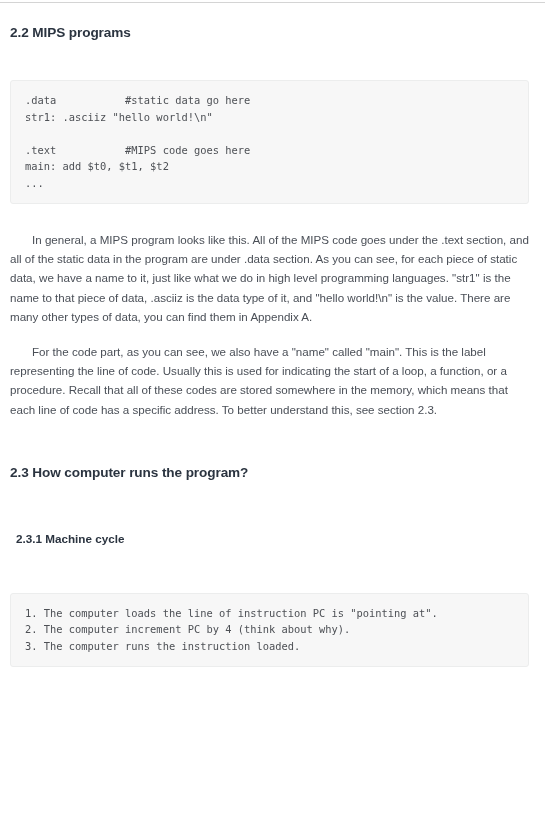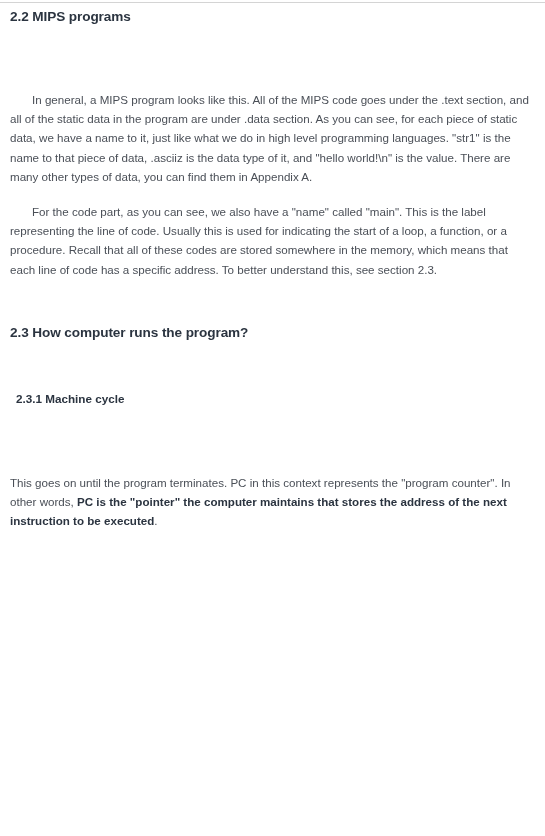--- a/index.html
+++ b/index.html
@@ -13,21 +13,21 @@
     overflow: hidden;
     font-family: "Liberation Sans", sans-serif;
     color: #4a4f57;
     -webkit-font-smoothing: antialiased;
   }
   .page {
     position: relative;
     width: 545px;
     height: 836px;
     box-sizing: border-box;
-    padding: 0 16px 0 10px;
+    padding: 16px 16px 0 10px;
   }
   .top-rule {
     position: absolute;
     left: 0;
     top: 2px;
     width: 545px;
     height: 1px;
     background: #d4d4d4;
   }
   .content {
@@ -97,20 +97,26 @@
 
   <div class="content">
 
     <h3 class="doc-h3">2.2 MIPS programs</h3>
 
     <div class="sp-17"></div>
 
 
     <div class="sp-21"></div>
 
+    <pre class="code-block">.data           #static data go here
+str1: .asciiz "hello world!\n"
+
+.text           #MIPS code goes here
+main: add $t0, $t1, $t2
+...</pre>
 
     <div class="sp-26"></div>
 
     <p class="doc-p indent">In general, a MIPS program looks like this. All of the MIPS code goes under the .text section, and all of the static data in the program are under .data section. As you can see, for each piece of static data, we have a name to it, just like what we do in high level programming languages. "str1" is the name to that piece of data, .asciiz is the data type of it, and "hello world!\n" is the value. There are many other types of data, you can find them in Appendix A.</p>
 
     <div class="sp-16"></div>
 
     <p class="doc-p indent">For the code part, as you can see, we also have a "name" called "main". This is the label representing the line of code. Usually this is used for indicating the start of a loop, a function, or a procedure. Recall that all of these codes are stored somewhere in the memory, which means that each line of code has a specific address. To better understand this, see section 2.3.</p>
 
     <div class="sp-44"></div>
@@ -122,21 +128,23 @@
 
     <div class="sp-26"></div>
 
     <h4 class="doc-h4">2.3.1 Machine cycle</h4>
 
     <div class="sp-19"></div>
 
 
     <div class="sp-21"></div>
 
+    <pre class="code-block">1. The computer loads the line of instruction PC is "pointing at".
+2. The computer increment PC by 4 (think about why).
+3. The computer runs the instruction loaded.</pre>
 
     <div class="sp-20"></div>
 
-    <p class="doc-p"><span>This goes on until the program terminates. PC in this context represents the "program counter". In other words, </span><b>PC is the "pointer" the computer maintains that stores the address of the next instruction to be executed</b><span>.</span></p>
 
     <div class="sp-36"></div>
 
   </div>
 </div>
 
 </body></html>

